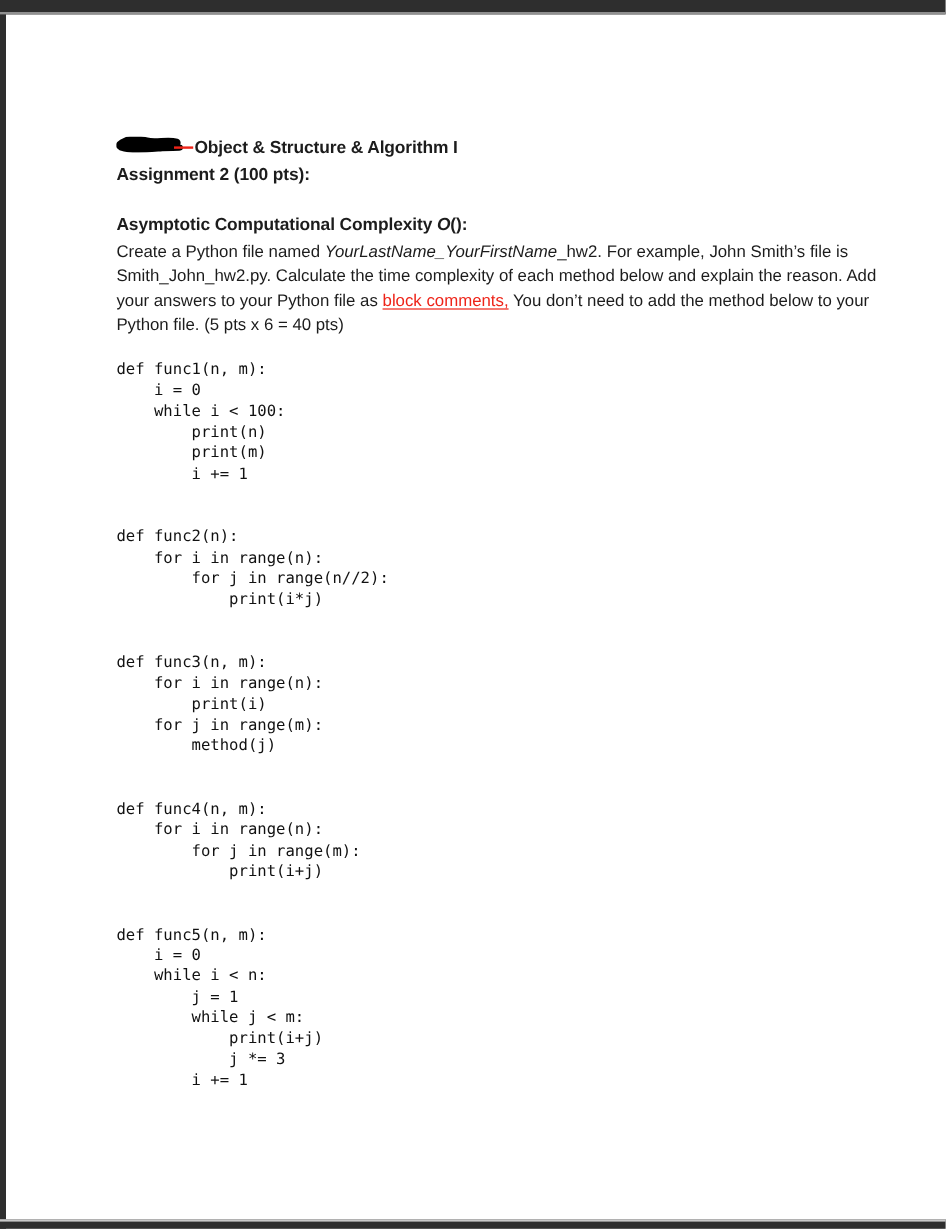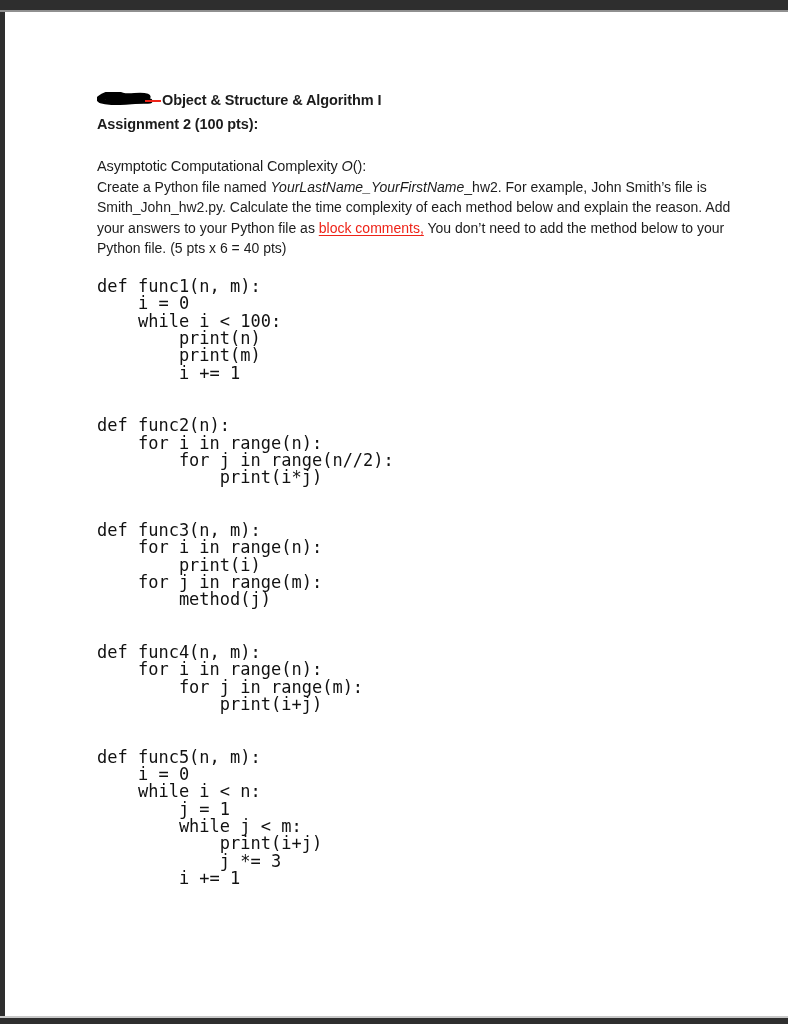--- a/index.html
+++ b/index.html
@@ -30,21 +30,21 @@
   .frame-bottom {
     position: absolute; bottom: 0; left: 0; width: 100%; height: 6px;
     background: var(--frame-dark, #2e2e2e);
     border-top: 2px solid #c8c8c8;
     z-index: 5;
   }
   
   .content {
     position: absolute;
     left: 97px;
-    top: 92px;
+    top: 114px;
     width: 640px;
   }
   .course-line {
     font-size: 14.5px;
     font-weight: bold;
     line-height: 16px;
     height: 16px;
     margin-bottom: 8px;
     white-space: nowrap;
     letter-spacing: -0.1px;
@@ -68,21 +68,21 @@
   .heading {
     font-size: 14.5px;
     font-weight: bold;
     line-height: 16px;
     height: 16px;
     margin-bottom: 26px;
     letter-spacing: -0.1px;
   }
   .heading2 {
     font-size: 14.5px;
-    font-weight: normal;
+    font-weight: bold;
     line-height: 16px;
     height: 16px;
     margin-bottom: 3px;
     letter-spacing: -0.1px;
   }
   .heading2 .it { font-style: italic; }
   .paragraph {
     margin: 0 0 20px 0;
   }
   .para-line {
@@ -93,21 +93,21 @@
   .seg-italic { font-style: italic; }
   .seg-red {
     color: var(--accent-red, #ee2318);
     text-decoration: underline;
     text-decoration-color: var(--accent-red, #ee2318);
     text-underline-offset: 2px;
   }
   .code-area { margin: 0; }
   pre.code-block {
     font-family: "DejaVu Sans Mono", "Liberation Mono", monospace;
-    font-size: 17px;
+    font-size: 13px;
     line-height: 17.3px;
     margin: 0 0 35.5px 0;
     color: #111111;
     white-space: pre;
   }
   pre.code-block:last-child { margin-bottom: 0; }
 </style>
 </head>
 <body>
 

